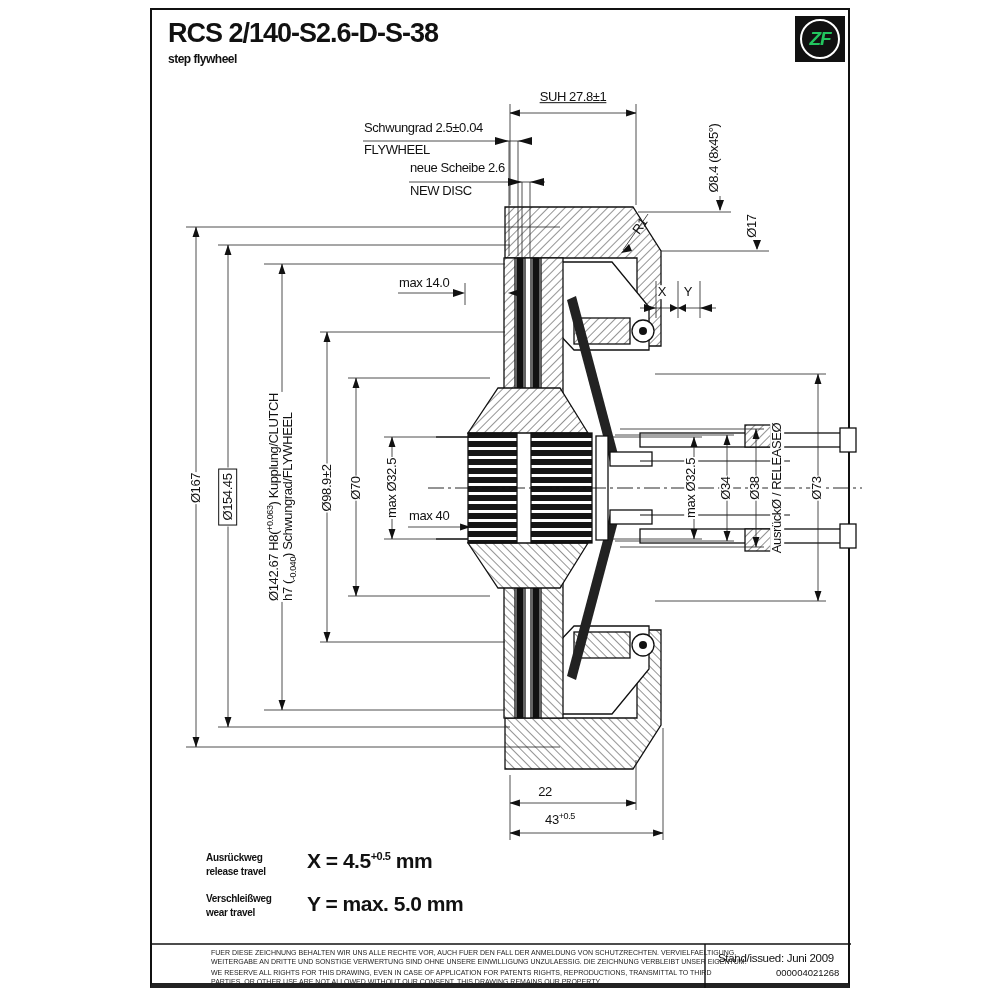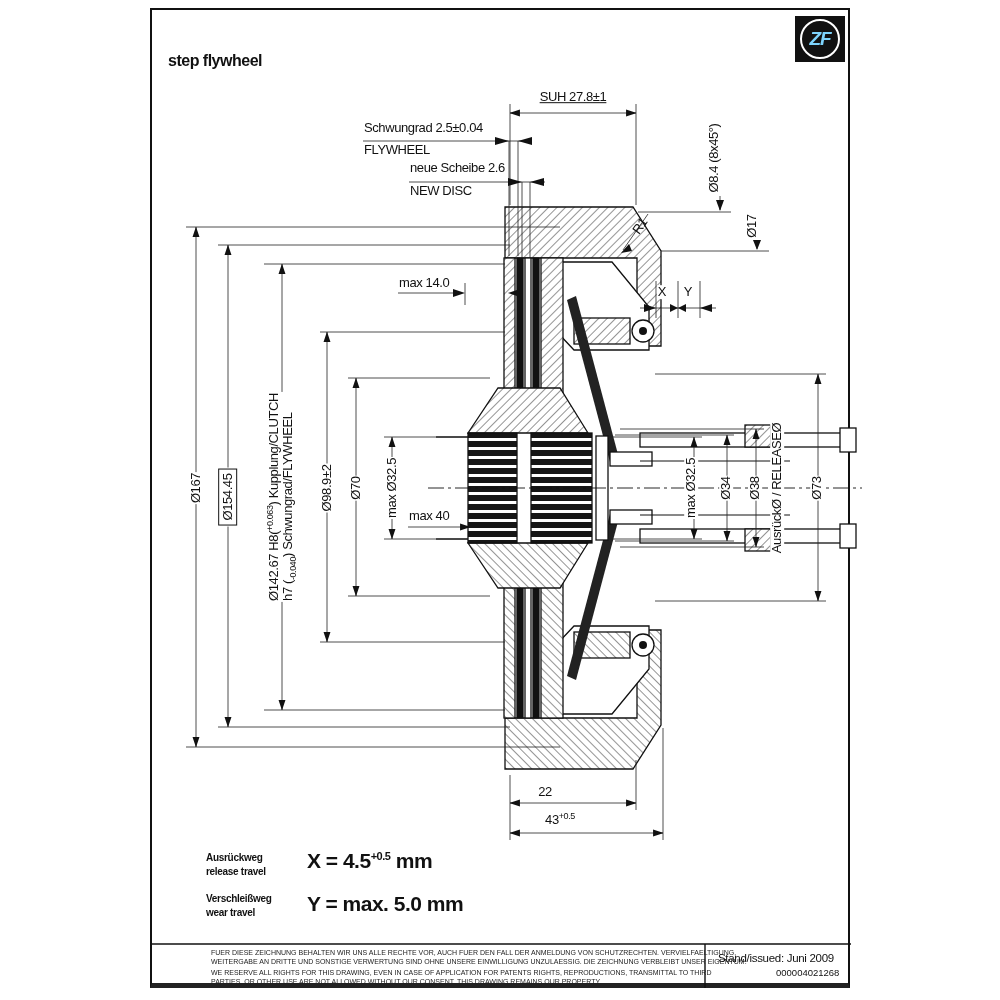--- a/index.html
+++ b/index.html
@@ -7,25 +7,25 @@
   #page{position:relative;width:1000px;height:1000px;overflow:hidden;background:#fff;}
   #frame{position:absolute;left:150px;top:8px;width:700px;height:980px;
     border:2px solid #111;border-bottom:5px solid #222;background:#fff;box-sizing:border-box;}
   svg{position:absolute;left:0;top:0;}
   .lbl{position:absolute;font-size:13px;letter-spacing:-0.4px;white-space:nowrap;color:#111;background:#fff;padding:0 1px;line-height:1.05;}
   .ctr{transform:translate(-50%,-50%);}
   .rot{transform:translate(-50%,-50%) rotate(-90deg);}
   .rot45{transform:translate(-50%,-50%) rotate(-55deg);background:transparent;}
   .boxed{border:1px solid #111;padding:1px 4px;}
   .title{position:absolute;left:168px;top:18px;font-size:27px;font-weight:600;letter-spacing:-1px;}
-  .subtitle{position:absolute;left:168px;top:52px;font-size:16px;font-weight:700;letter-spacing:-0.5px;}
+  .subtitle{position:absolute;left:168px;top:52px;font-size:12px;font-weight:700;letter-spacing:-0.5px;}
   .zf-logo{position:absolute;left:795px;top:16px;width:50px;height:46px;background:#111;
     display:flex;align-items:center;justify-content:center;}
   .zf-circle{width:36px;height:36px;border:2.5px solid #fff;border-radius:50%;
-    display:flex;align-items:center;justify-content:center;color:#7dd3fc;
+    display:flex;align-items:center;justify-content:center;color:#22c55e;
     font-style:italic;font-weight:700;font-size:19px;letter-spacing:-1px;}
   .small-b{font-size:10px;font-weight:700;line-height:1.15;letter-spacing:-0.3px;}
   .formula{font-size:21px;font-weight:600;letter-spacing:-0.5px;margin-left:44px;}
   .formula sup,.suptxt{font-size:11px;font-weight:700;vertical-align:super;}
   .subtxt{font-size:9px;vertical-align:sub;}
   .sup9{font-size:9px;vertical-align:super;}
   .fine{position:absolute;font-size:7px;line-height:9.5px;letter-spacing:0;color:#222;white-space:nowrap;}
   .issued{position:absolute;font-size:11.5px;letter-spacing:-0.3px;}
   .docnum{position:absolute;font-size:9.5px;letter-spacing:0;}
   .twoline{text-align:left;}
@@ -170,20 +170,21 @@
       <line x1="636" y1="760" x2="636" y2="810"></line>
       <line x1="663" y1="728" x2="663" y2="840"></line>
       <path d="M510,803 L636,803" marker-start="url(#ar)" marker-end="url(#ar)"></path>
       <path d="M510,833 L663,833" marker-start="url(#ar)" marker-end="url(#ar)"></path>
 
       <line x1="151" y1="944" x2="851" y2="944" stroke="#111" stroke-width="1.4"></line>
       <line x1="705" y1="944" x2="705" y2="988" stroke="#111" stroke-width="1.4"></line>
     </g>
   </svg>
 
+  <div class="title">RCS 2/140-S2.6-D-S-38</div>
   <div class="subtitle">step flywheel</div>
   <div class="zf-logo">
     <div class="zf-circle">
         <span>ZF</span>
       </div>
   </div>
 
   <div class="lbl ctr" style="left:573px;top:97px;text-decoration:underline;">SUH 27.8±1</div>
   <div class="lbl" style="left:363px;top:121px;">Schwungrad 2.5±0.04</div>
   <div class="lbl" style="left:363px;top:143px;">FLYWHEEL</div>

